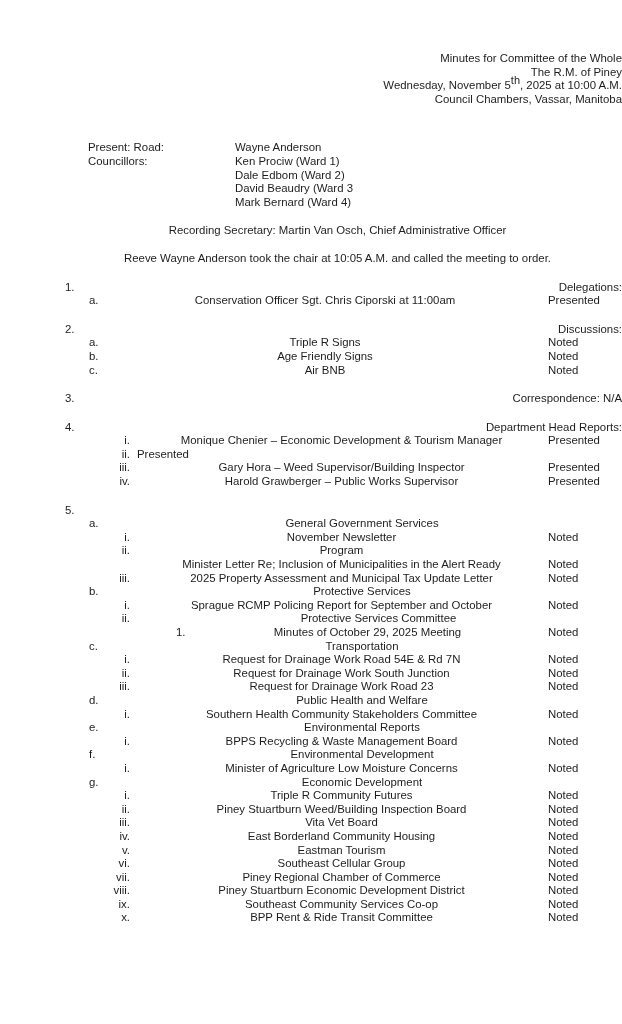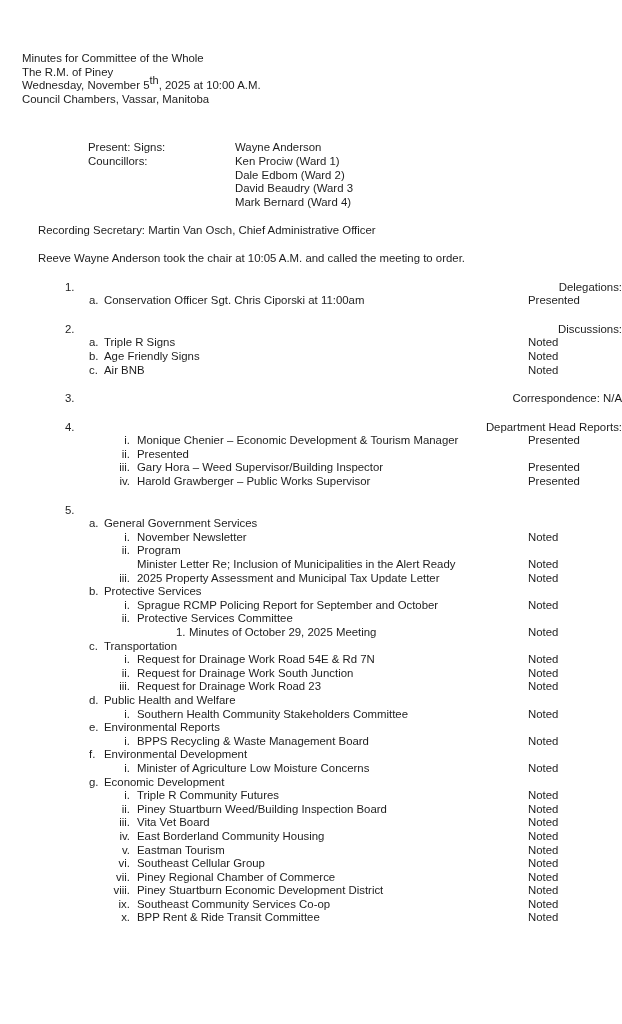--- a/index.html
+++ b/index.html
@@ -4,56 +4,56 @@
 <style>
   html,body{margin:0;padding:0;background:#ffffff;}
   .page{
     position:relative;
     width:622px;height:1024px;
     background:#ffffff;color:#1d1d1d;
     font-family:"Liberation Sans","DejaVu Sans",sans-serif;
     font-size:11.4px;line-height:13.6px;
     box-sizing:border-box;padding-top:52px;overflow:hidden;
   }
-  .doc-header{text-align:left;padding-left:22px;}
+  .doc-header{text-align:right;padding-left:22px;}
   .doc-header sup{font-size:11px;line-height:0;vertical-align:super;}
   .attendance{margin-top:35px;margin-left:88px;}
   .att-row{display:flex;}
   .att-label{width:147px;flex:none;}
-  .para{margin:0 0 0 38px;}
+  .para{margin:0 0 0 53px;text-align:center;}
   .rec{margin-top:15px;}
   .call{margin-top:14px;}
   .agenda{margin:0;}
   .section{margin-top:15px;}
   .row{display:flex;align-items:flex-start;}
   .row .num{flex:none;margin-left:65px;width:23px;}
   .row .ttl{flex:1;text-align:right;}
   .lvl-a .m{flex:none;margin-left:89px;width:15px;}
   .lvl-r .m{flex:none;margin-left:95px;width:35px;text-align:right;margin-right:7px;}
   .lvl-n .m{flex:none;margin-left:176px;width:13px;}
-  .row .t{flex:1;padding-right:2px;}
+  .row .t{flex:1;padding-right:2px;text-align:center;}
   .t-line{display:block;}
-  .row .s{flex:none;width:94px;}
+  .row .s{flex:none;width:74px;}
   .two .s{align-self:flex-end;}
 </style>
 </head>
 <body>
 
 <div class="page">
 
   <div class="doc-header">
     <div>Minutes for Committee of the Whole</div>
     <div>The R.M. of Piney</div>
     <div><span>Wednesday, November 5</span><sup>th</sup><span>, 2025 at 10:00 A.M.</span></div>
     <div>Council Chambers, Vassar, Manitoba</div>
   </div>
 
   <div class="attendance">
     <div class="att-row">
-      <div class="att-label">Present: Signs:</div>
+      <div class="att-label">Present: Road:</div>
       <div class="att-value">Wayne Anderson</div>
     </div>
     <div class="att-row">
       <div class="att-label">Councillors:</div>
       <div class="att-value">
         <div>Ken Prociw (Ward 1)</div>
         <div>Dale Edbom (Ward 2)</div>
         <div>David Beaudry (Ward 3</div>
         <div>Mark Bernard (Ward 4)</div>
       </div>

